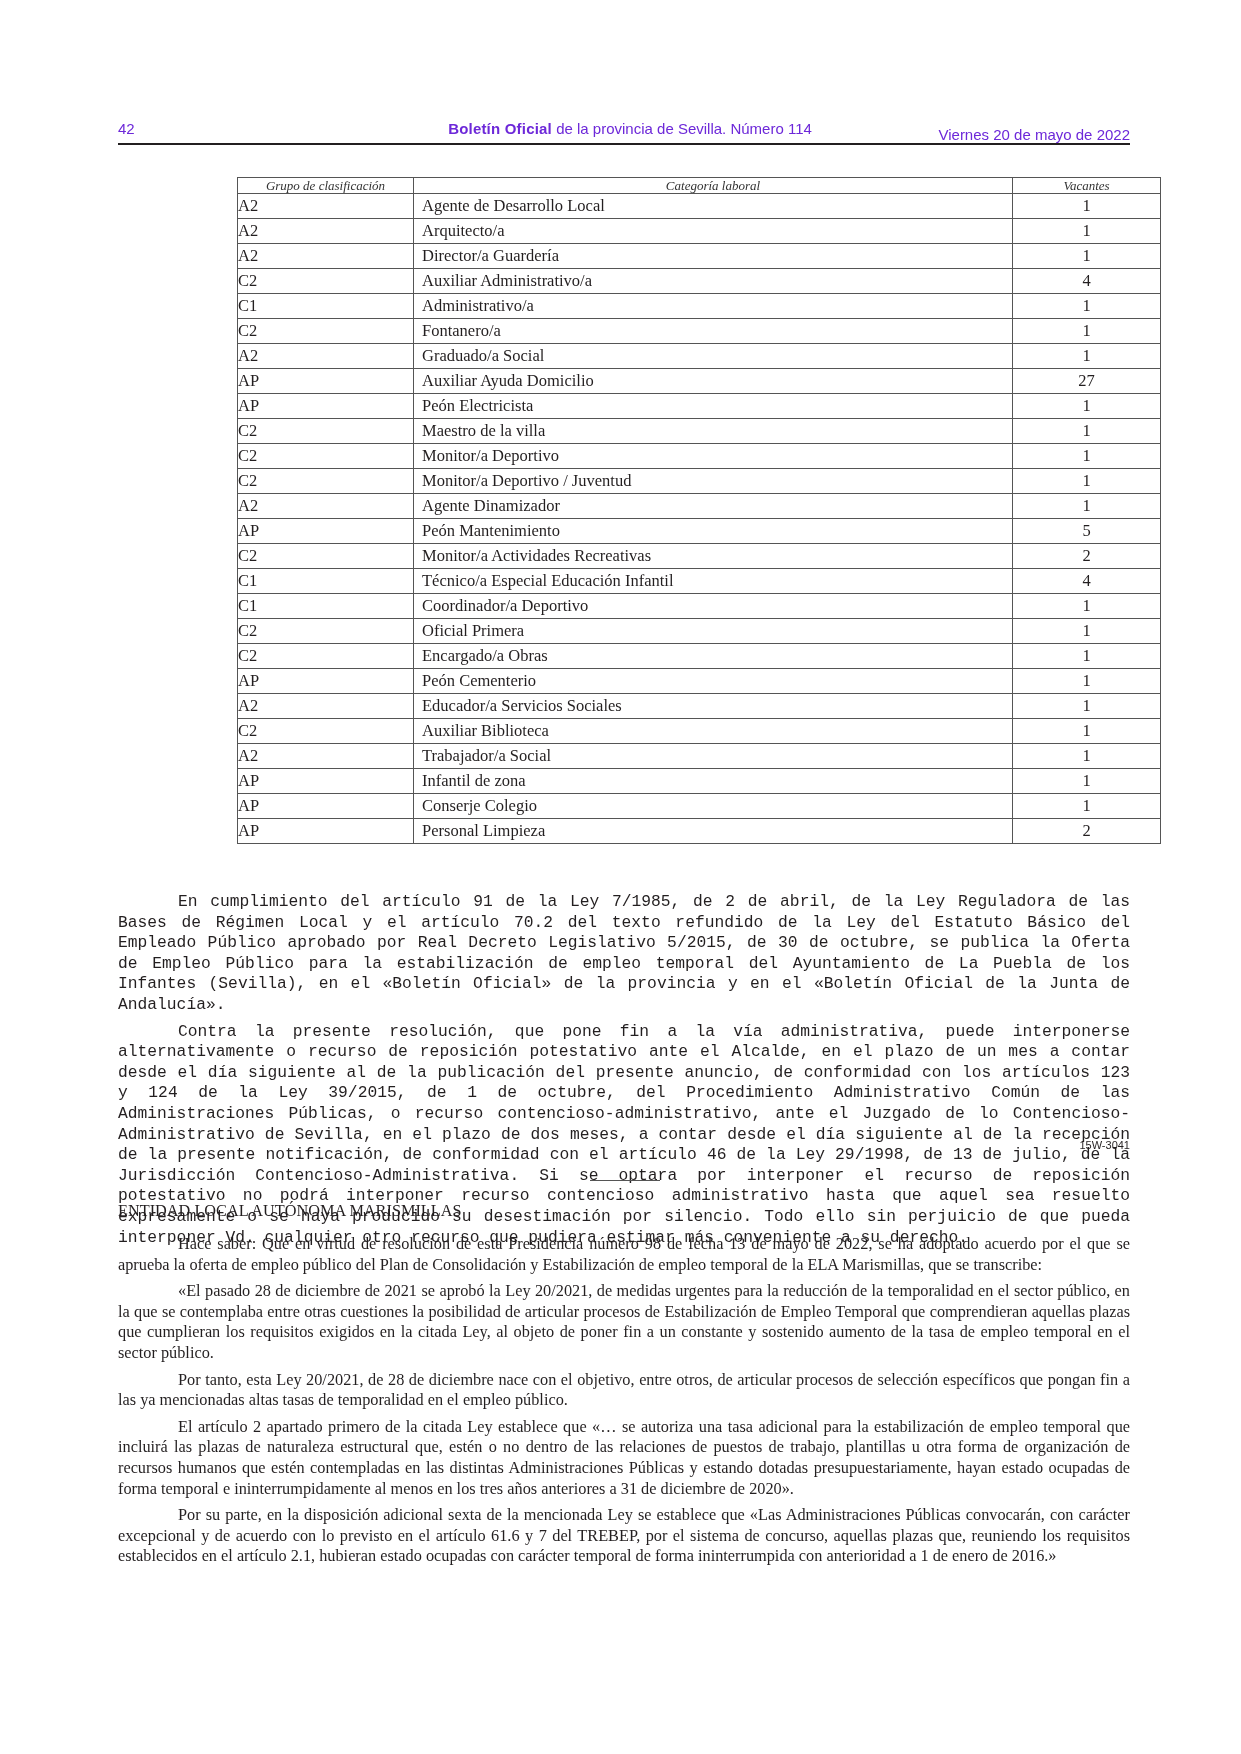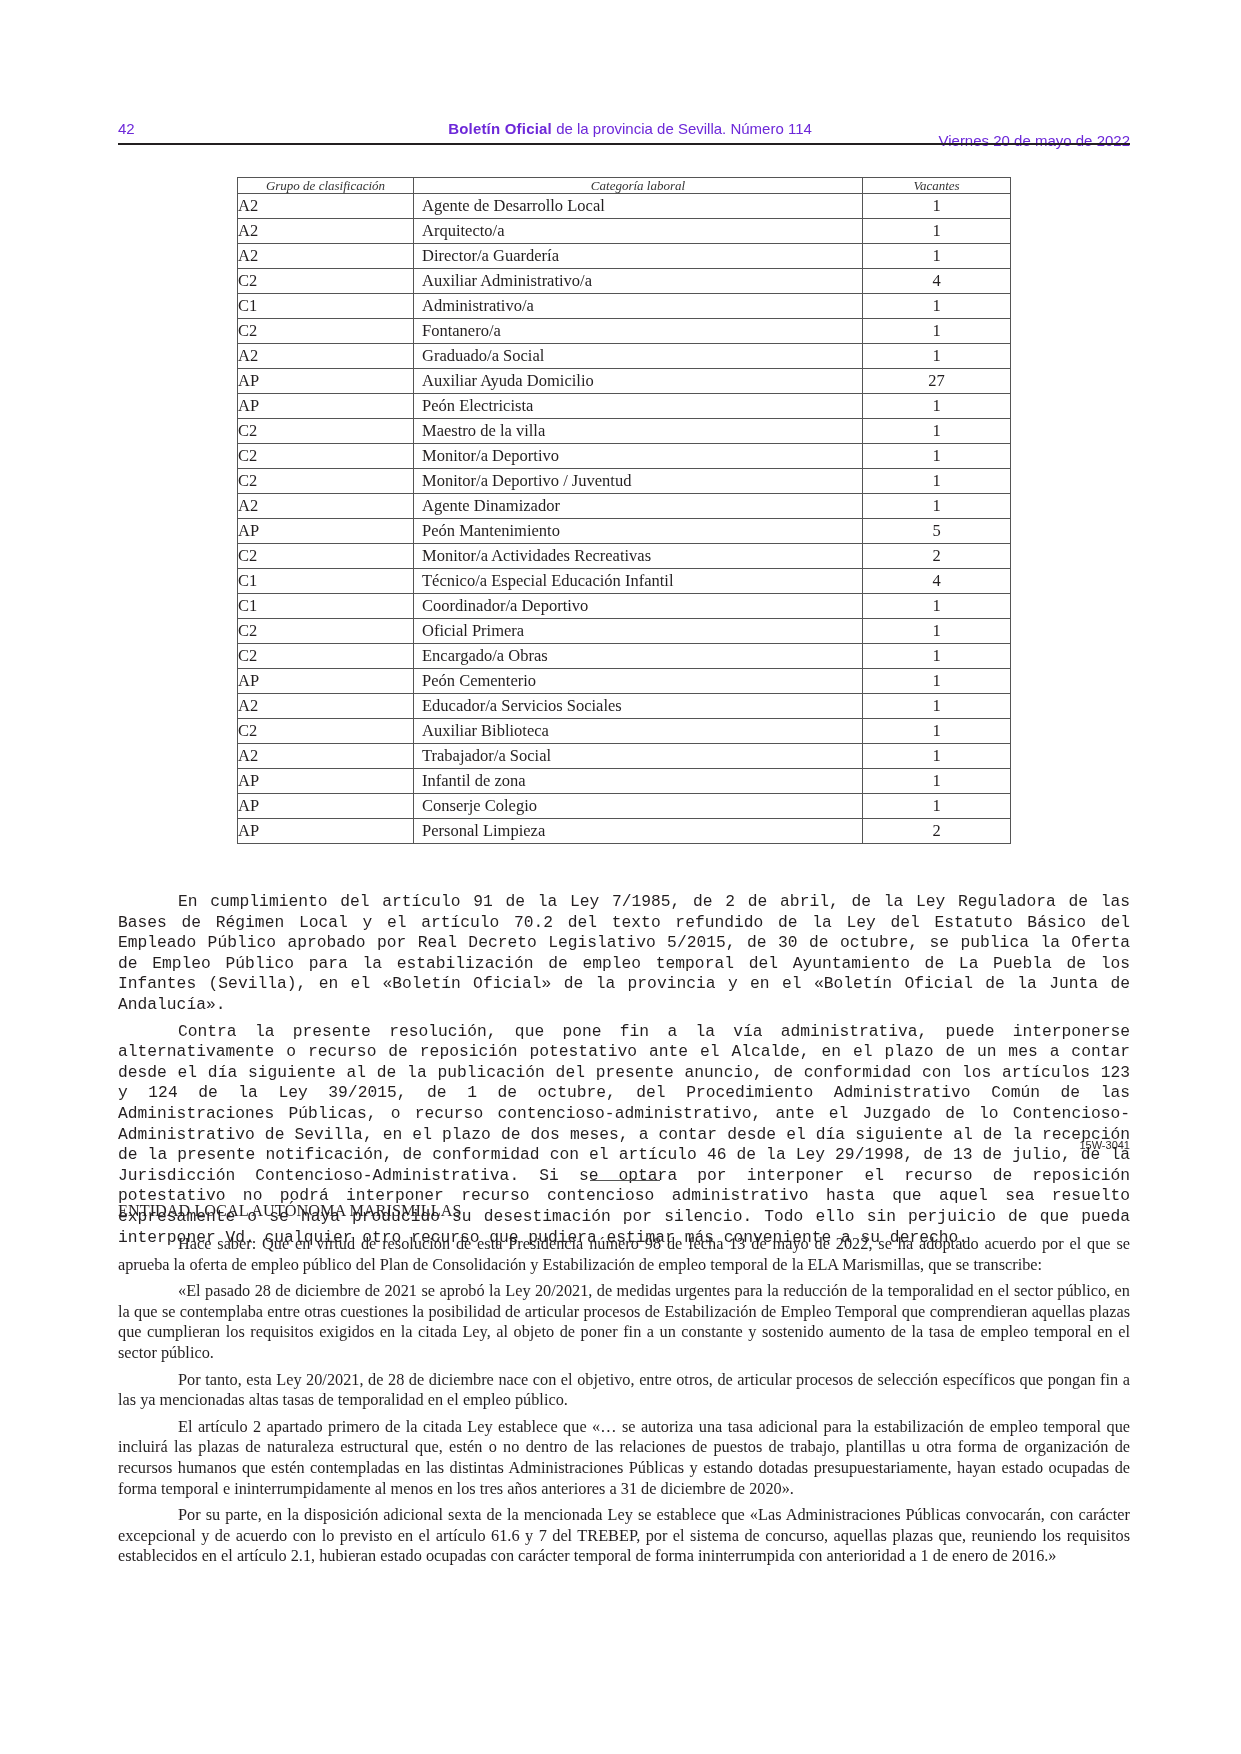--- a/index.html
+++ b/index.html
@@ -4,24 +4,24 @@
 <style>
   html, body { margin: 0; padding: 0; background: #ffffff; }
   body { width: 1241px; height: 1754px; position: relative; overflow: hidden; color: #231f20; }
   .page { position: absolute; left: 0; top: 0; width: 1241px; height: 1754px; }
 
   .header { position: absolute; left: 118px; top: 118px; width: 1012px; height: 24px;
             font-family: "Liberation Sans Narrow", "Liberation Sans", sans-serif; font-size: 15px; color: #6d28d9; }
   .header .pnum { position: absolute; left: 0; top: 2px; }
   .header .title { position: absolute; left: 12px; right: 0; top: 2px; text-align: center; }
   .header .title b { font-weight: 900; letter-spacing: 0.2px; }
-  .header .date { position: absolute; right: 0; top: 14px; margin-left: 13px; }
+  .header .date { position: absolute; right: 0; top: 8px; margin-left: 13px; }
   .header-rule { position: absolute; left: 118px; top: 143px; width: 1012px; height: 2px; background: #231f20; }
 
-  table.offer { position: absolute; left: 237px; top: 177px; width: 774px; border-collapse: collapse;
+  table.offer { position: absolute; left: 237px; top: 177px; width: 924px; border-collapse: collapse;
                 font-family: "Liberation Serif", serif; font-size: 16.5px; color: #231f20; }
   table.offer th { font-weight: normal; font-style: italic; font-size: 13px; height: 15px; padding: 0;
                    border: 1px solid #555; line-height: 15px; color: #333; }
   table.offer td { border: 1px solid #555; height: 24px; padding: 0; line-height: 24px; }
   table.offer td.grp { width: 175px; }
   table.offer td.cat { padding-left: 8px; }
   table.offer td.vac { width: 147px; text-align: center; }
   table.offer th.grp { width: 175px; }
   table.offer th.vac { width: 147px; }
 

